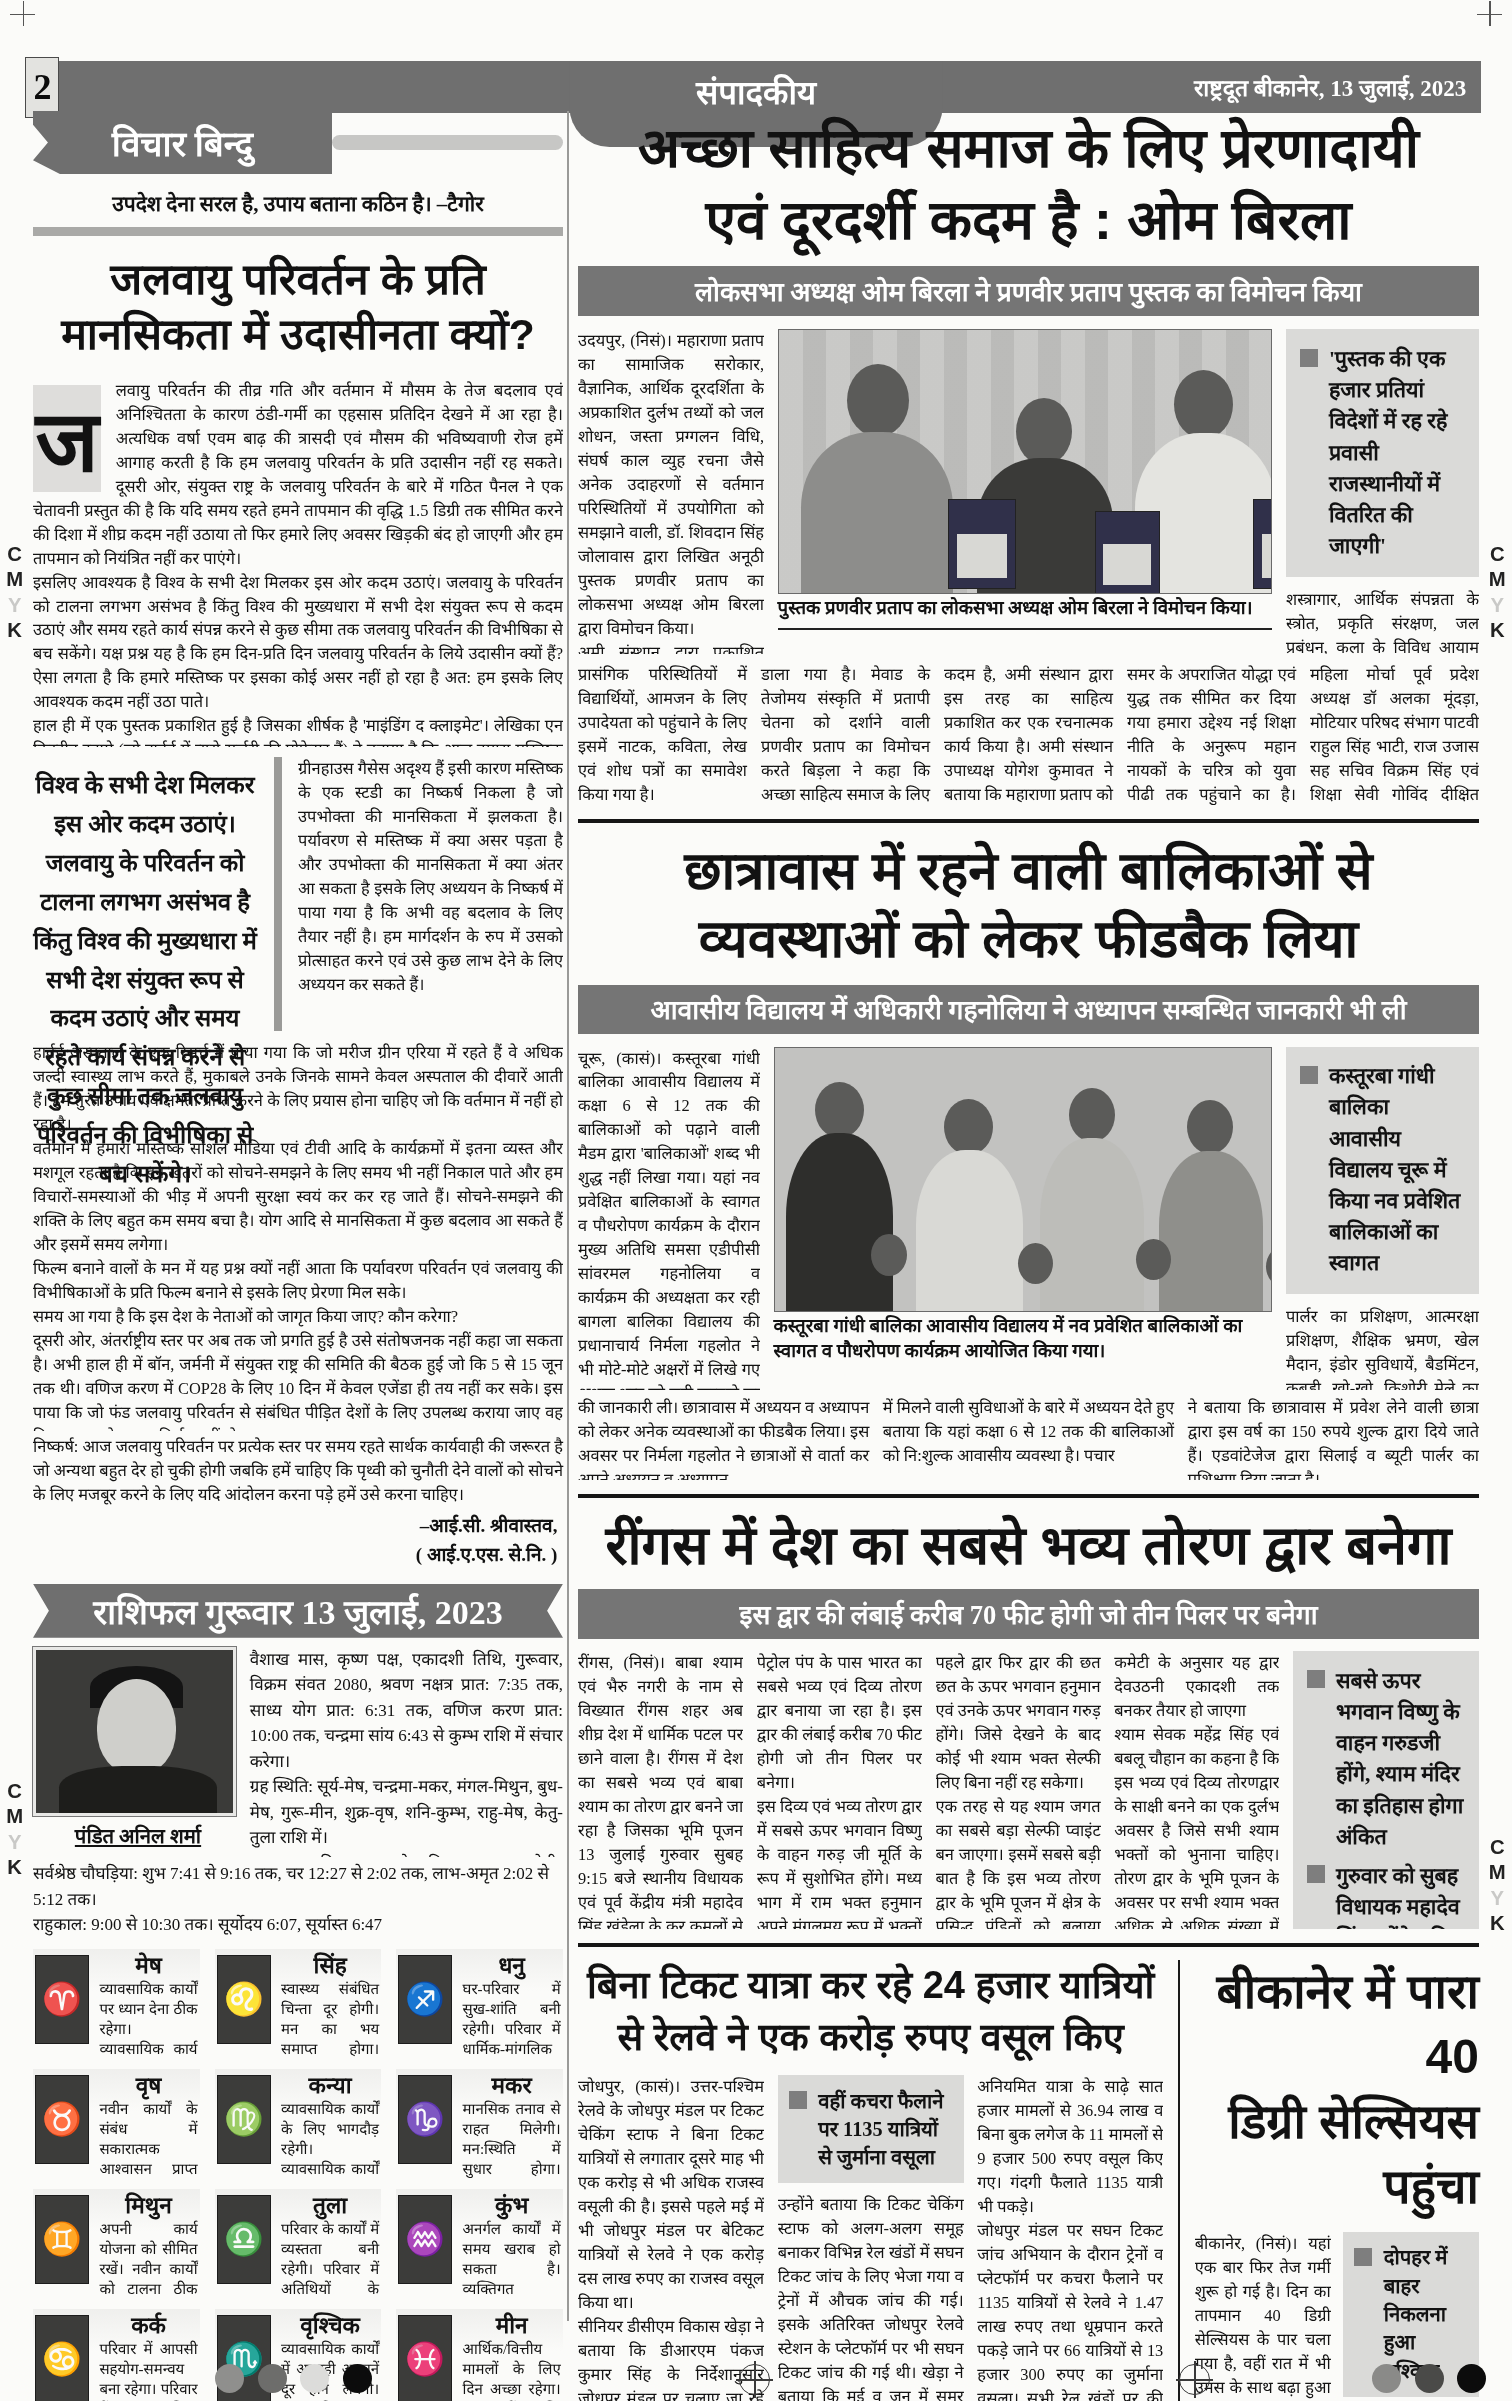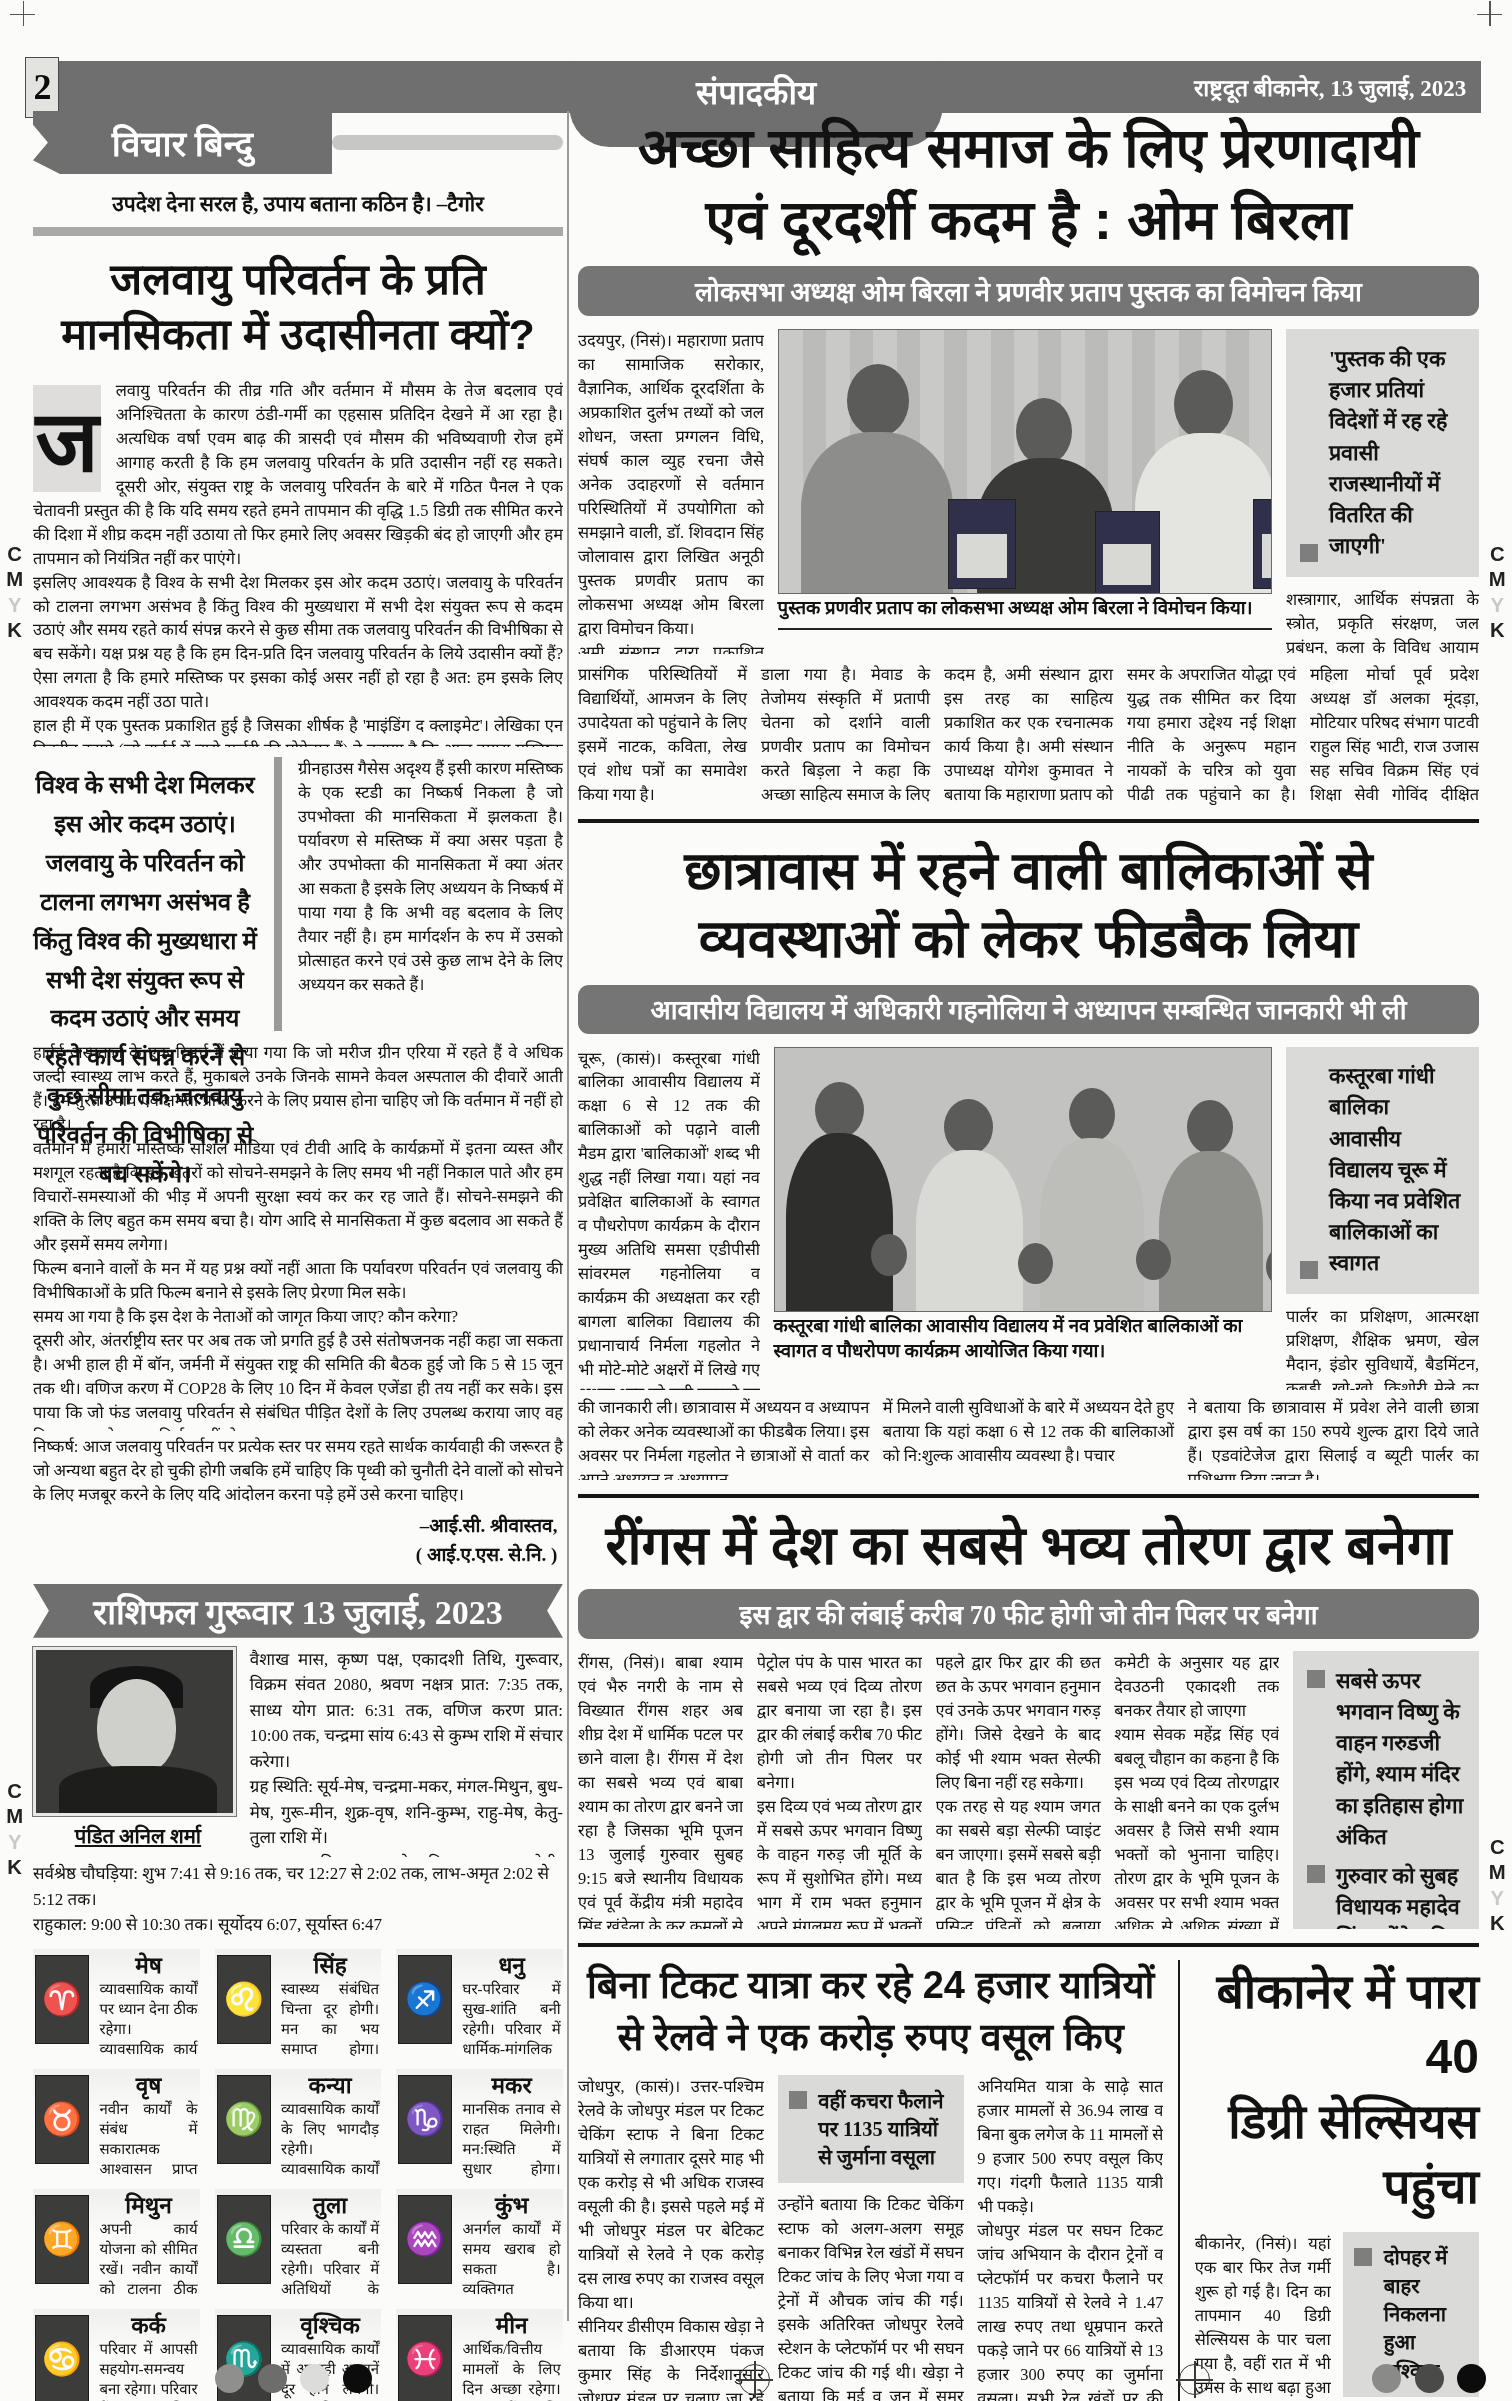--- a/index.html
+++ b/index.html
@@ -15,24 +15,24 @@
   .section-tab { position:absolute; left:50%; transform:translateX(-50%); top:0; width:373px; height:86px;
              background:#6f6f6f; border-radius:0 0 40px 40px; display:flex; align-items:flex-start;
              justify-content:center; padding-top:8px; }
   .section-tab span { color:#fff; font-weight:bold; font-size:33px; }
   .edition { position:absolute; right:14.7px; top:0; height:52px; display:flex; align-items:center;
              color:#fff; font-weight:bold; font-size:23px; }
 
   
   .bodytext { font-size:16.4px; line-height:1.46; text-align:justify; white-space:pre-line; }
   .clip { overflow:hidden; }
-  .graybar { background:#757575; color:#fff; font-weight:bold; text-align:center; padding:6.8px 4.5px;border-radius:11px; }
+  .graybar { background:#757575; color:#fff; font-weight:bold; text-align:center; padding:6.8px 4.5px; }
   .thickrule { height:4px; background:#161616; margin:13.6px 0; }
   .bullet-sq { width:18px; height:18px; background:#7e7e7e; flex:none; margin-right:11.3px; margin-top:4.5px; }
-  .graybox { background:#dadad8; padding:14.7px 13.6px; display:flex;align-items:flex-end; }
+  .graybox { background:#dadad8; padding:14.7px 13.6px; display:flex; }
   .graybox .bx-t { font-weight:bold; font-size:21.5px; line-height:1.45; }
   .photo { position:relative; background:#c2c2c0; border:1.1px solid #6a6a6a; overflow:hidden; }
   .photo .curtain { position:absolute; inset:0;
       background:repeating-linear-gradient(90deg,#cfcfcd 0 24px,#b5b5b3 24px 47px); opacity:.55; }
   .ph-head { position:absolute; background:#5b5b59; border-radius:50%; }
   .ph-body { position:absolute; background:#4d4d4b; border-radius:46% 46% 0 0; }
   .ph-book { position:absolute; background:#30304a; border:1.7px solid #222; }
   .ph-book i { position:absolute; left:12%; top:38%; width:76%; height:50%; background:#d8d8d4; display:block; }
   .caption { font-weight:bold; font-size:18.6px; margin-top:0; }
   .colrule { position:absolute; left:567px; top:111px; height:2210px; width:1.7px; background:#9a9a98; }

